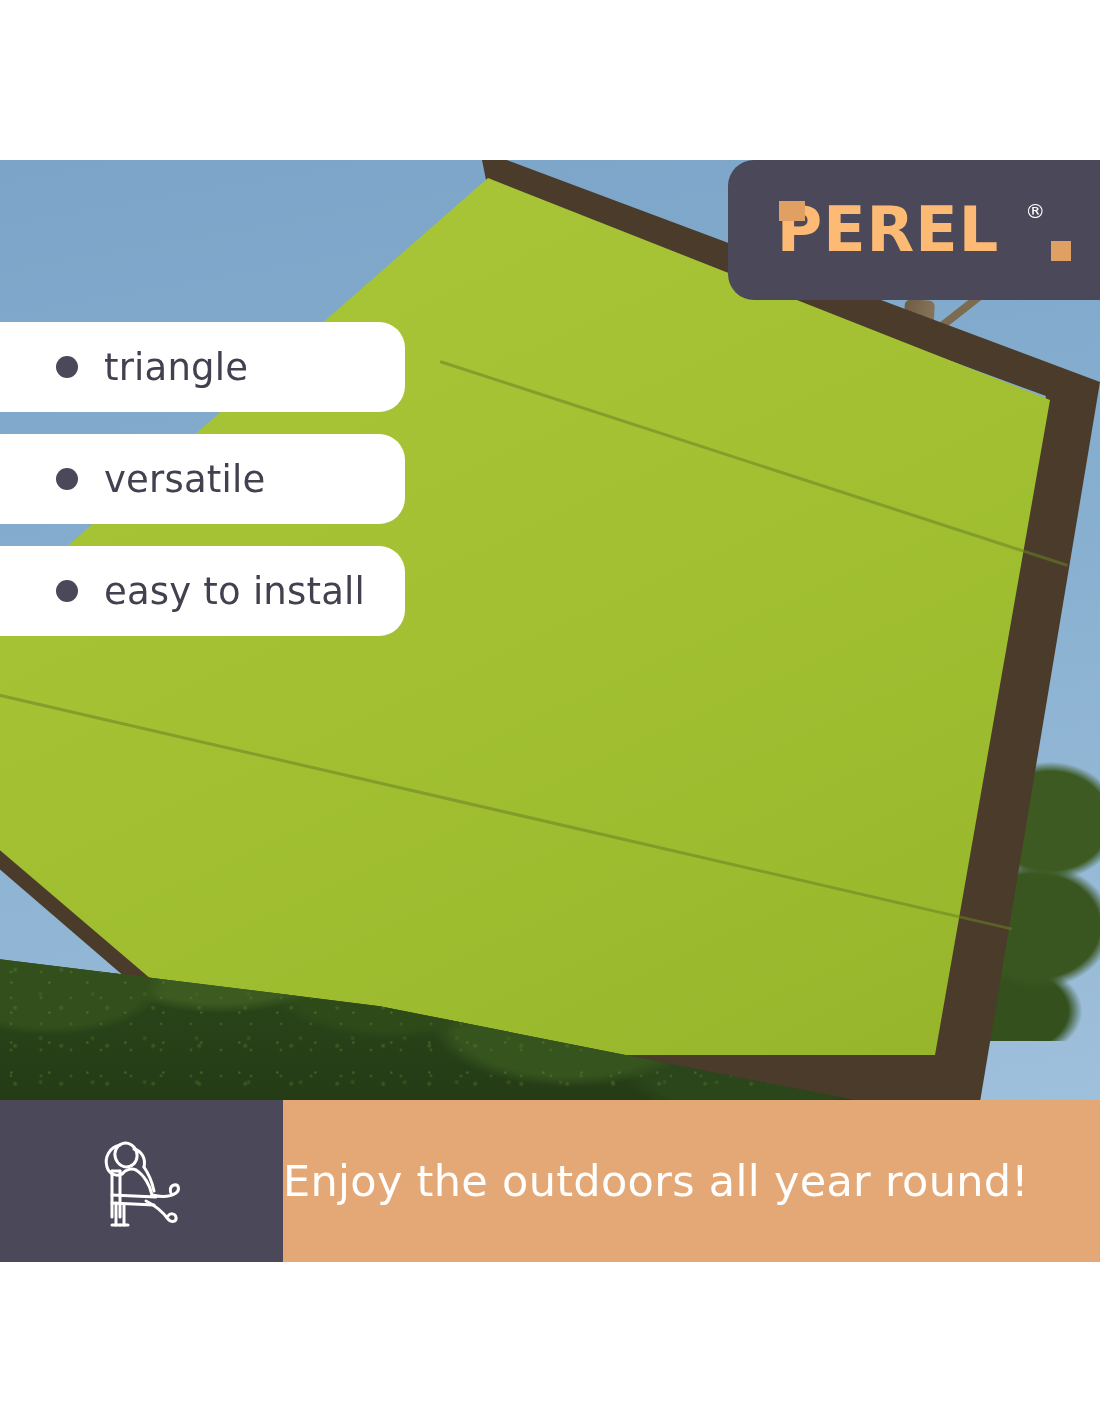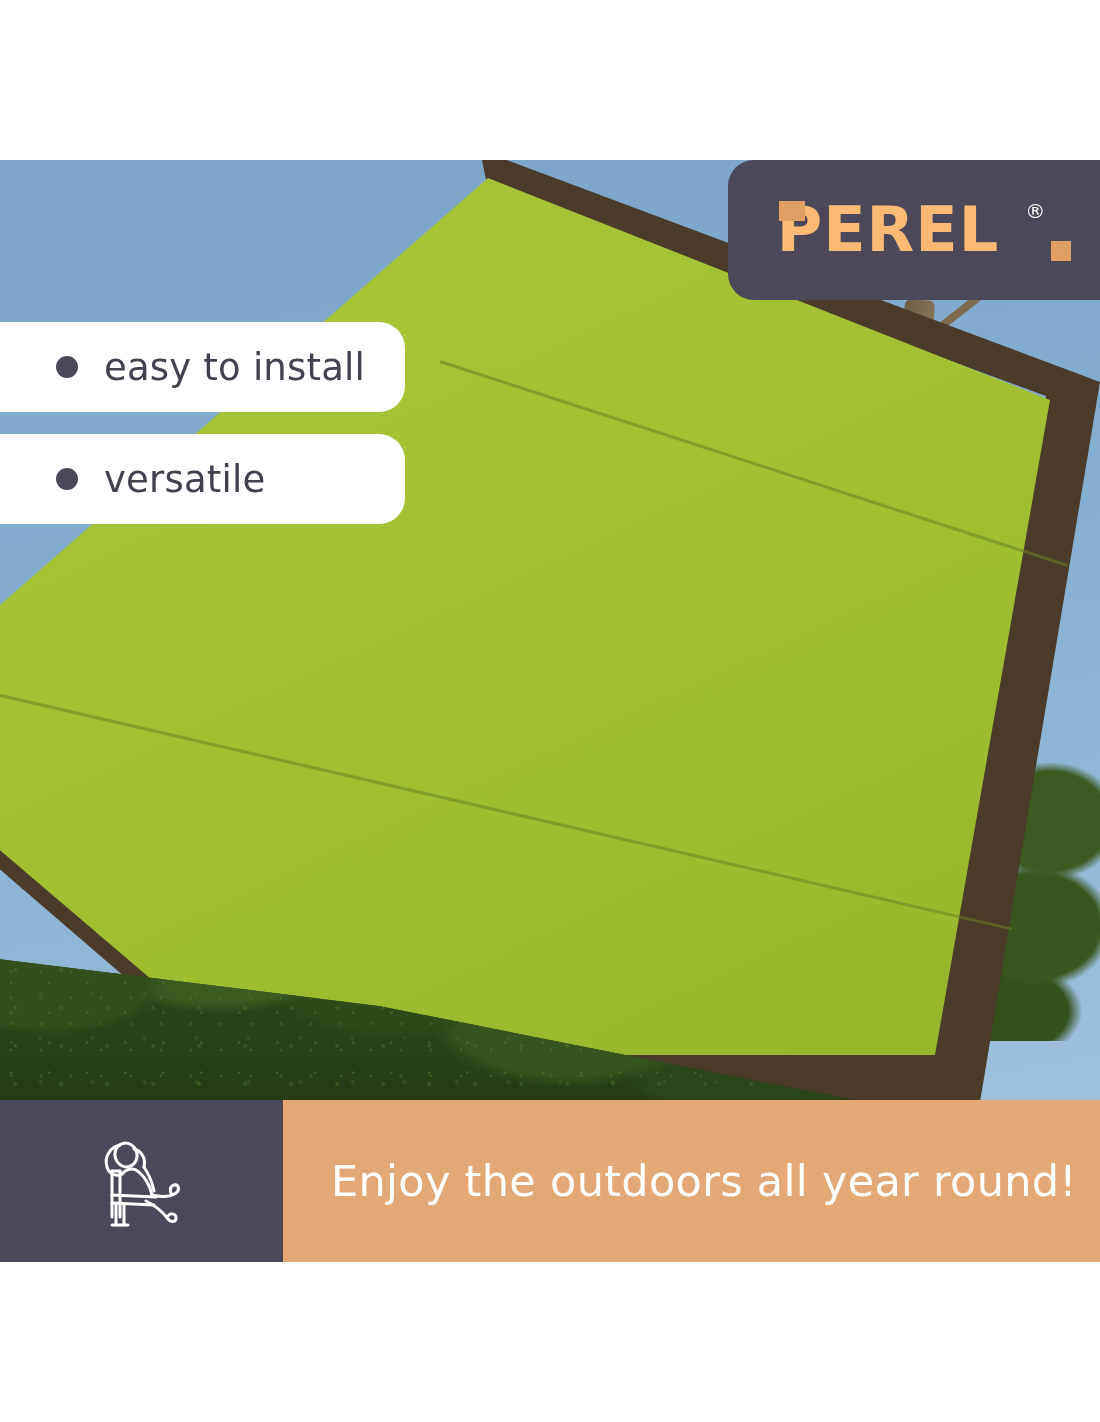--- a/index.html
+++ b/index.html
@@ -278,21 +278,20 @@
     display: flex;
     align-items: center;
     justify-content: center;
     flex: 0 0 auto;
   }
   .tagline-panel {
     flex: 1 1 auto;
     background: #E3A876;
     display: flex;
     align-items: center;
-    padding-left: 48px;
   }
   .tagline-text {
     color: #ffffff;
     font-family: "DejaVu Sans", sans-serif;
     font-size: 43px;
     font-weight: 400;
     letter-spacing: .3px;
     white-space: nowrap;
   }
 </style>
@@ -326,25 +325,29 @@
         <div class="logo-corner"></div>
         <div class="logo-dot"></div>
         <div class="logo-reg">®</div>
       </div>
     </div>
   </div>
 
   <div class="pill-stack">
     <div class="pill">
       <span class="pill-bullet"></span>
-      <span class="pill-label">easy to install</span>
+      <span class="pill-label">triangle</span>
     </div>
     <div class="pill">
       <span class="pill-bullet"></span>
       <span class="pill-label">versatile</span>
+    </div>
+    <div class="pill">
+      <span class="pill-bullet"></span>
+      <span class="pill-label">easy to install</span>
     </div>
   </div>
 
   <div class="bottom-bar">
     <div class="icon-panel">
       <svg width="104" height="104" viewBox="0 0 104 104" fill="none" stroke="#ffffff" stroke-width="3" stroke-linecap="round" stroke-linejoin="round">
 
         <ellipse cx="36" cy="26" rx="11" ry="12" transform="rotate(-18 36 26)"></ellipse>
 
         <path d="M30 16 C 20 18, 14 28, 17 38 C 19 45, 26 48, 32 45"></path>

